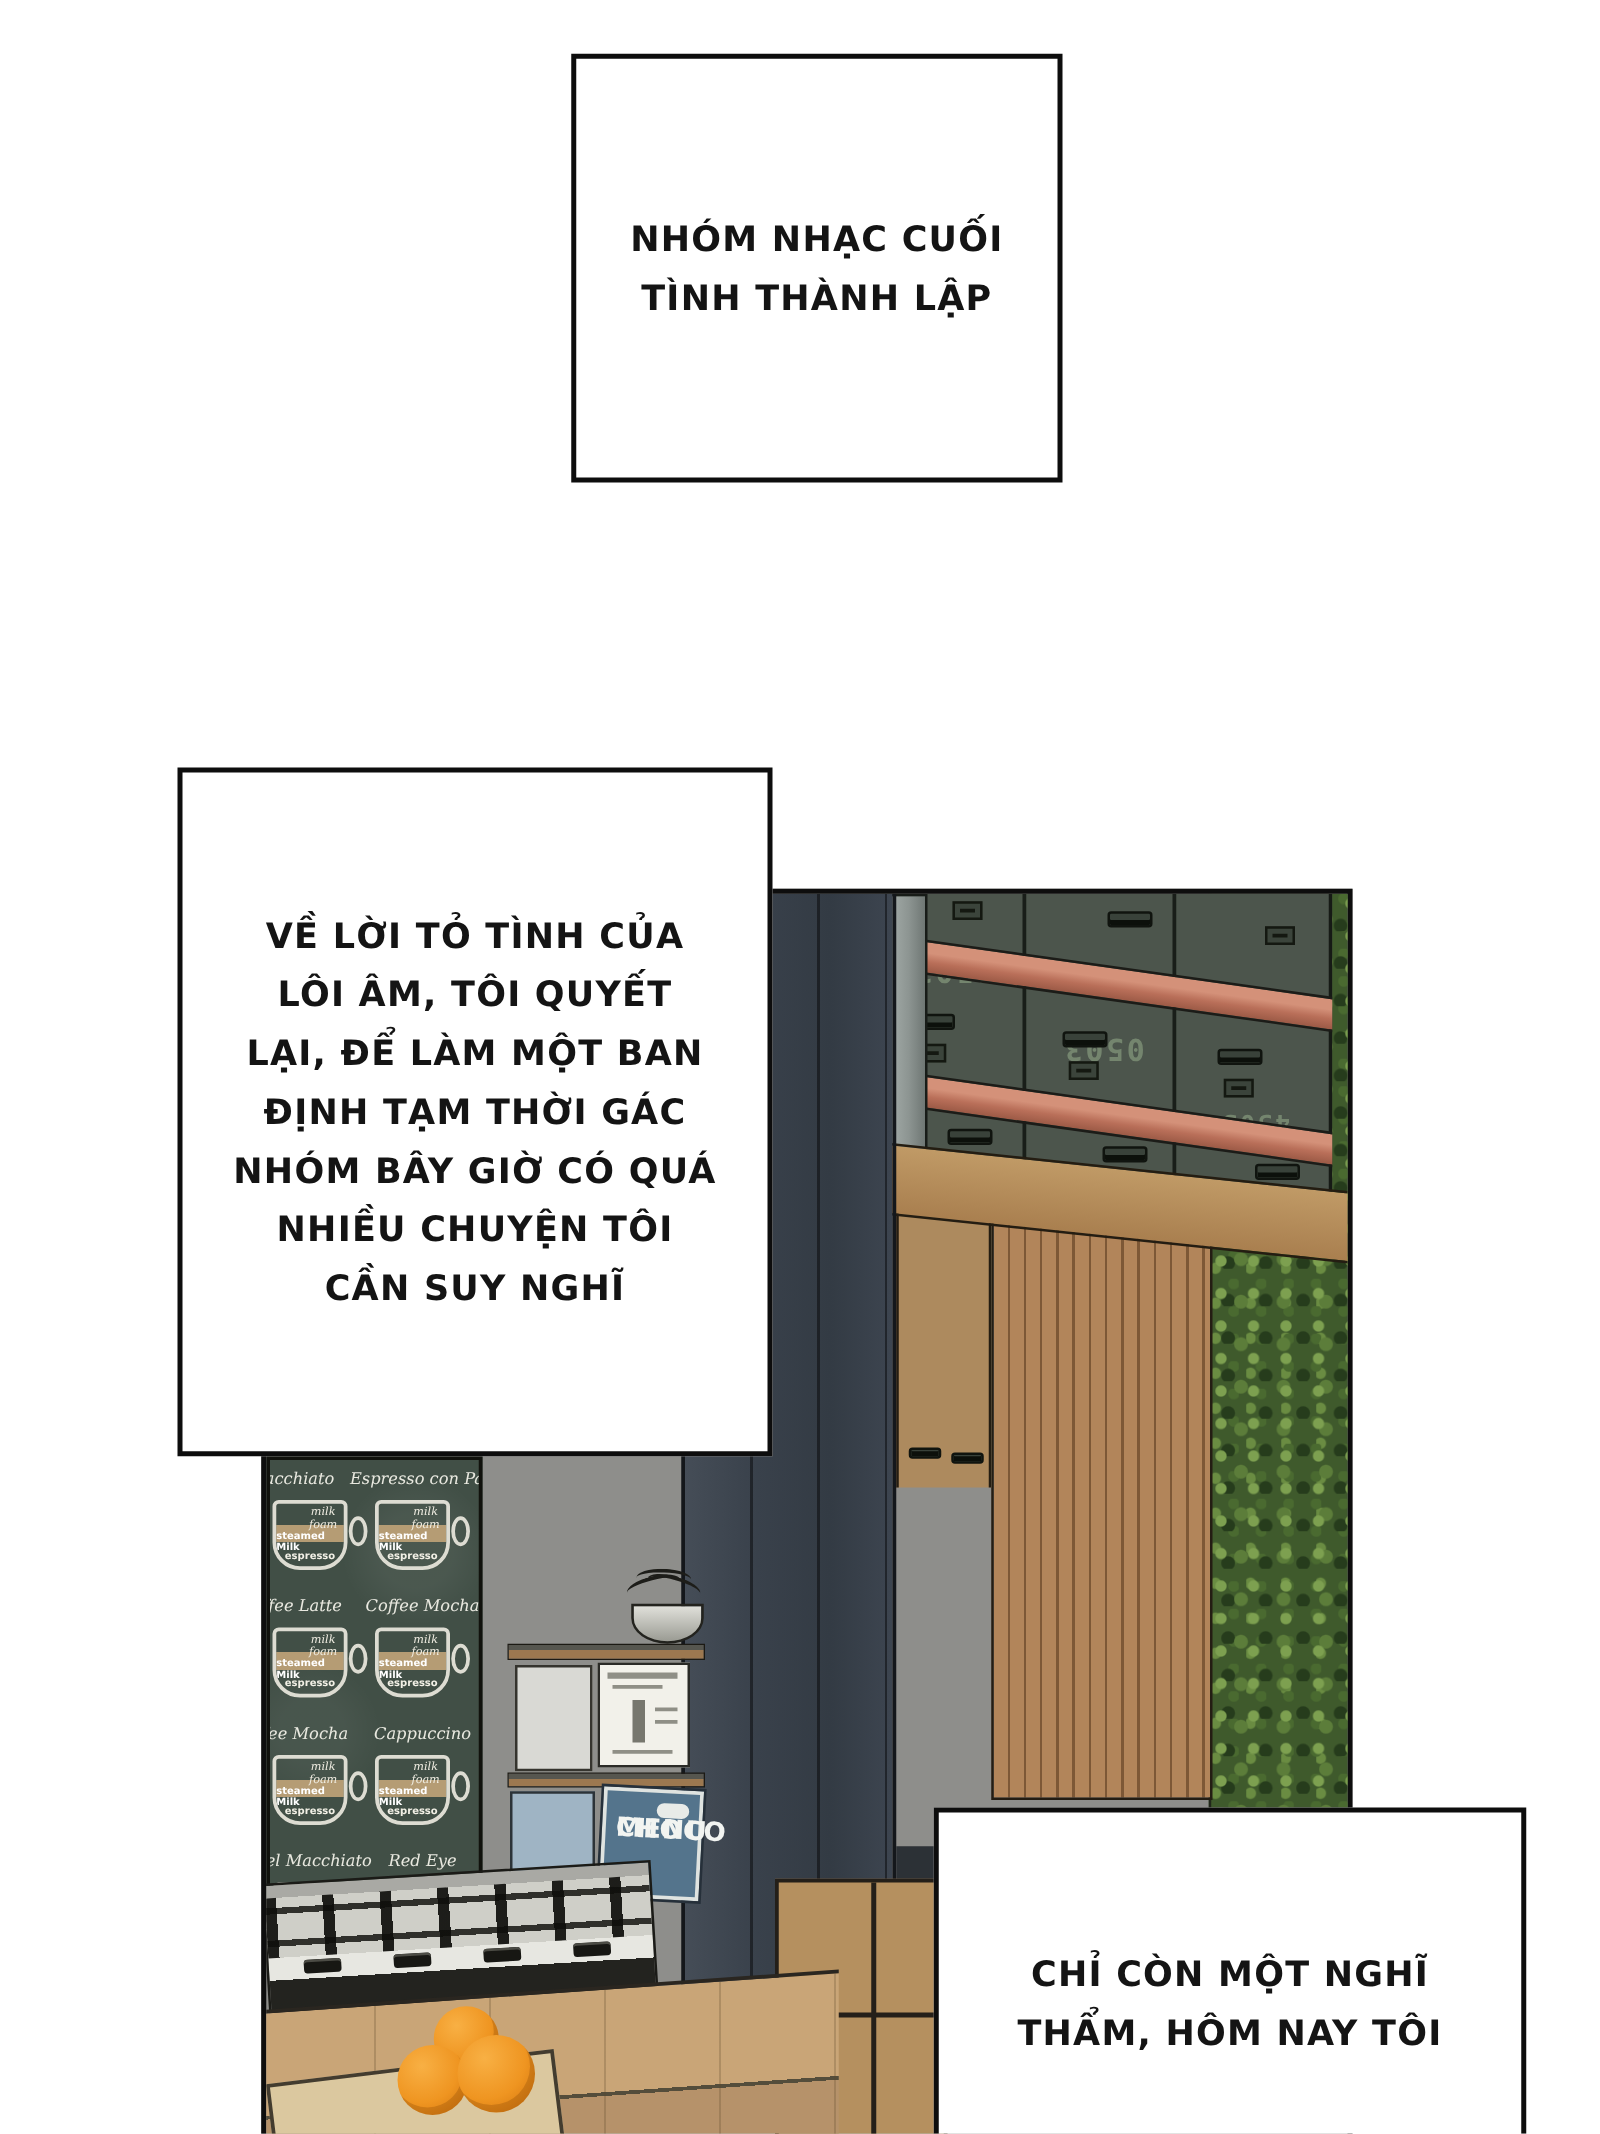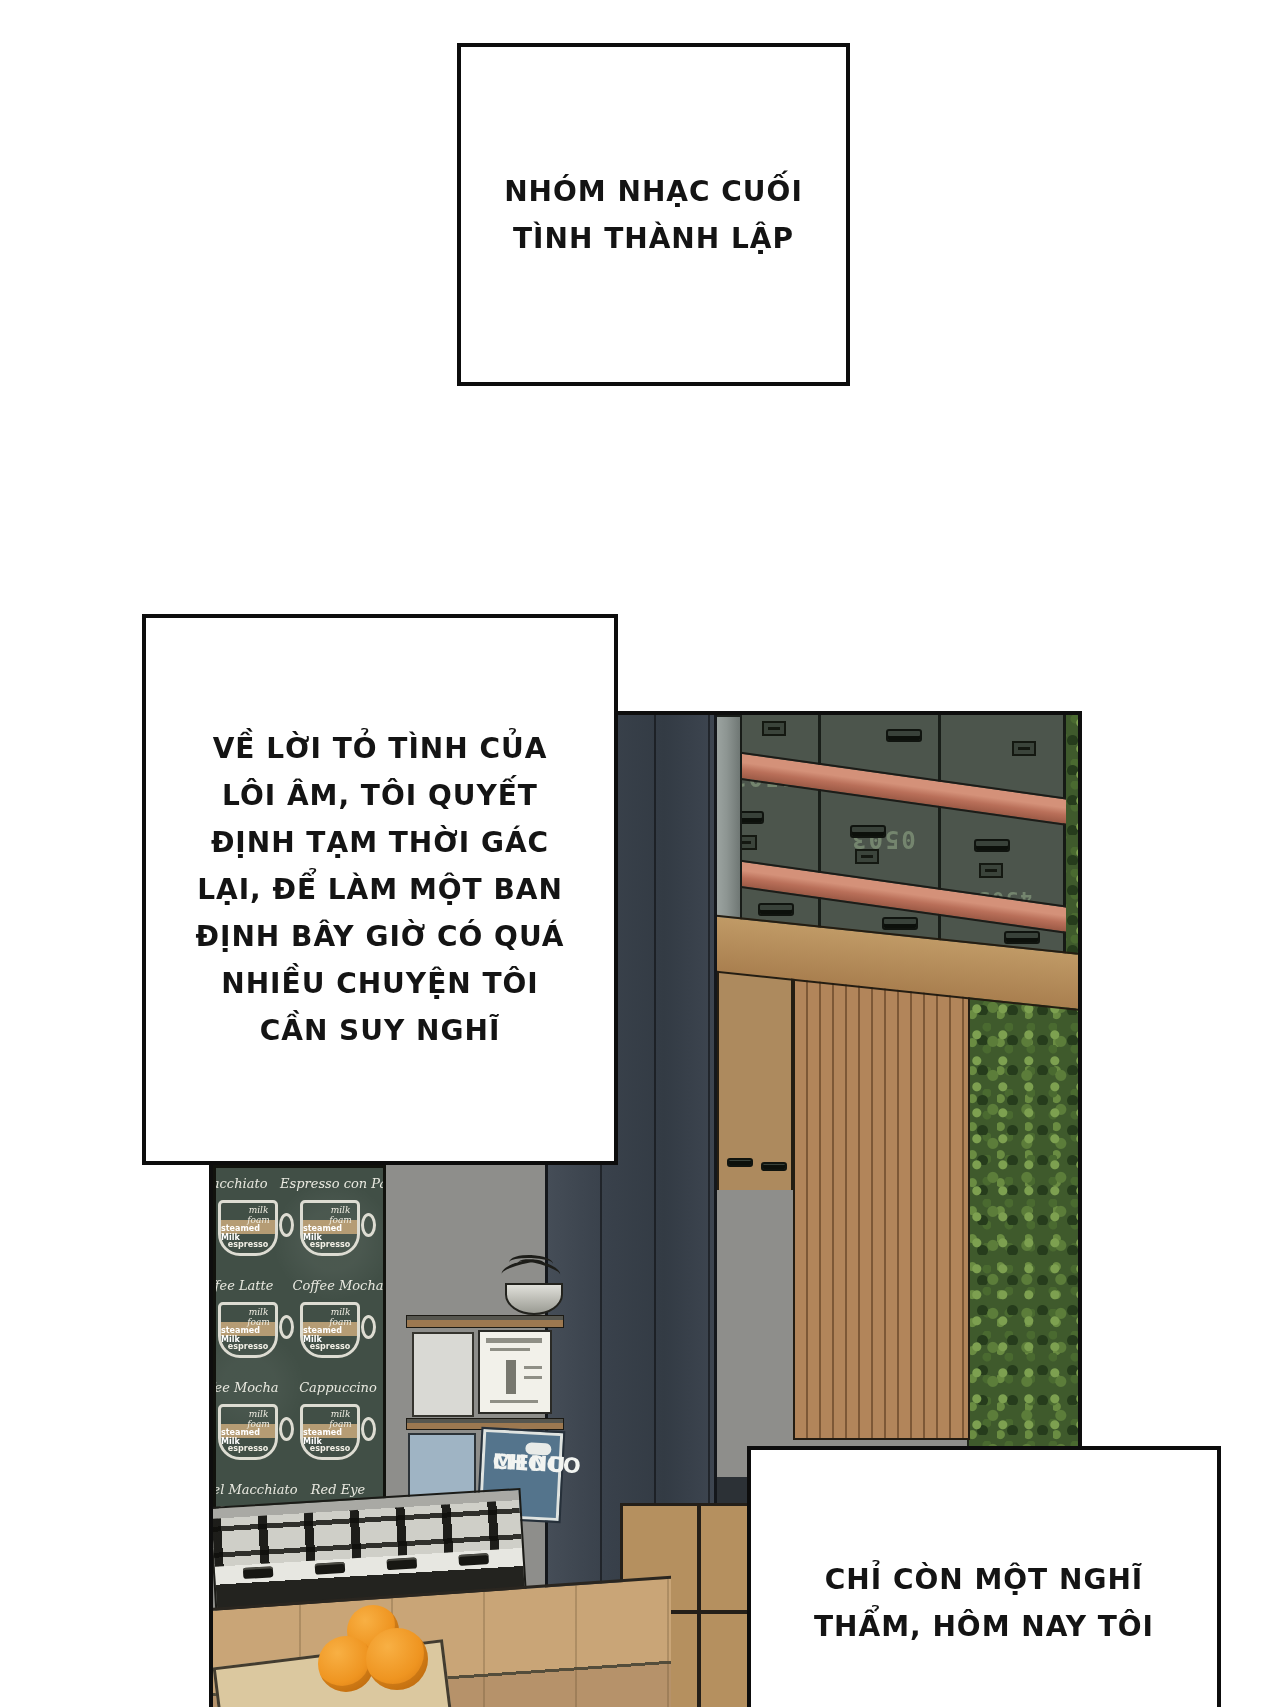--- a/index.html
+++ b/index.html
@@ -265,23 +265,23 @@
   </div>
 
   <div class="sbox" style="left:457px;top:43px;width:393px;height:343px;">
     <div class="ln">NHÓM NHẠC CUỐI</div>
     <div class="ln">TÌNH THÀNH LẬP</div>
   </div>
 
   <div class="sbox" style="left:142px;top:614px;width:476px;height:551px;">
     <div class="ln">VỀ LỜI TỎ TÌNH CỦA</div>
     <div class="ln">LÔI ÂM, TÔI QUYẾT</div>
+    <div class="ln">LẠI, ĐỂ LÀM MỘT BAN</div>
     <div class="ln">ĐỊNH TẠM THỜI GÁC</div>
-    <div class="ln">LẠI, ĐỂ LÀM MỘT BAN</div>
-    <div class="ln">ĐỊNH BÂY GIỜ CÓ QUÁ</div>
+    <div class="ln">NHÓM BÂY GIỜ CÓ QUÁ</div>
     <div class="ln">NHIỀU CHUYỆN TÔI</div>
     <div class="ln">CẦN SUY NGHĨ</div>
   </div>
 
   <div class="sbox" style="left:747px;top:1446px;width:474px;height:300px;justify-content:flex-start;padding-top:106px;">
     <div class="ln">CHỈ CÒN MỘT NGHĨ</div>
     <div class="ln">THẨM, HÔM NAY TÔI</div>
   </div>
 
 </div>

